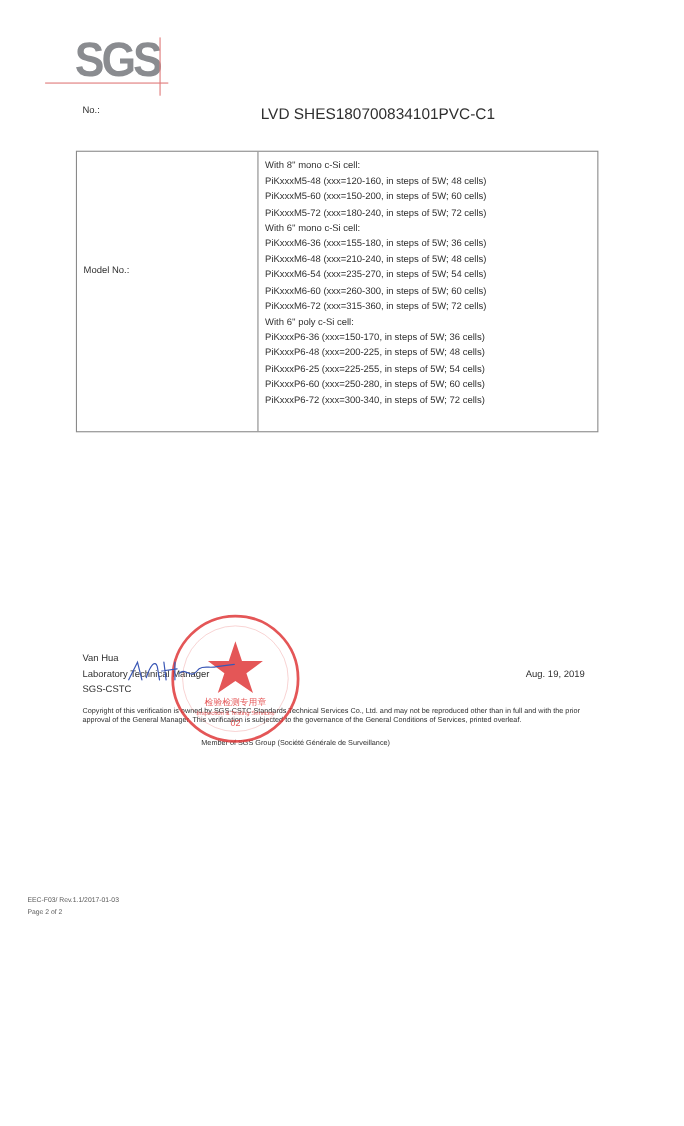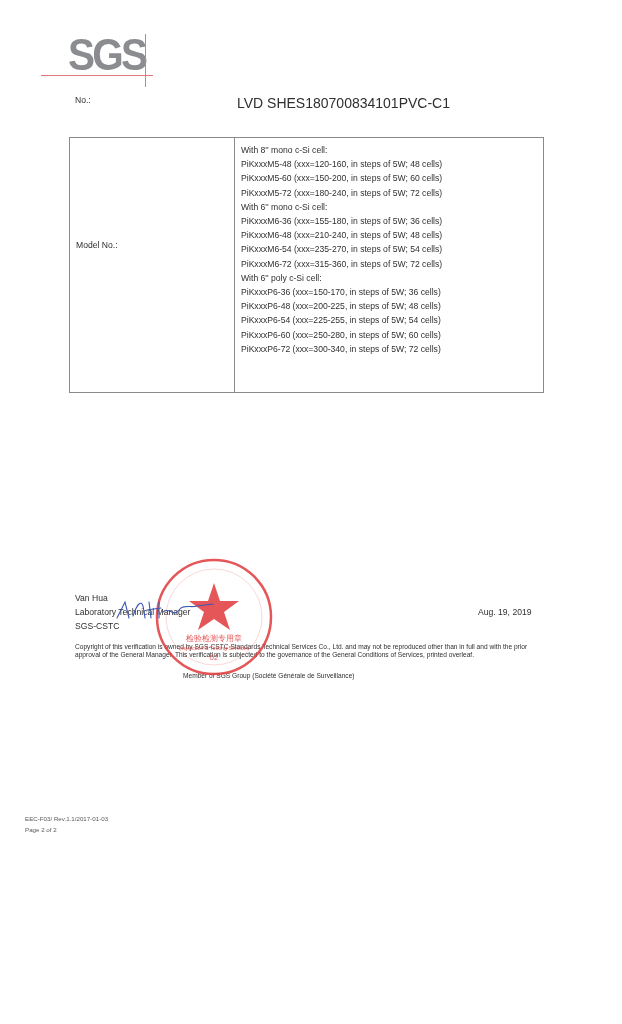--- a/index.html
+++ b/index.html
@@ -59,25 +59,26 @@
   <div class="model-label">Model No.:</div>
   <div class="model-list">
     <div>With 8'' mono c-Si cell:</div>
     <div>PiKxxxM5-48 (xxx=120-160, in steps of 5W; 48 cells)</div>
     <div>PiKxxxM5-60 (xxx=150-200, in steps of 5W; 60 cells)</div>
     <div>PiKxxxM5-72 (xxx=180-240, in steps of 5W; 72 cells)</div>
     <div>With 6'' mono c-Si cell:</div>
     <div>PiKxxxM6-36 (xxx=155-180, in steps of 5W; 36 cells)</div>
     <div>PiKxxxM6-48 (xxx=210-240, in steps of 5W; 48 cells)</div>
     <div>PiKxxxM6-54 (xxx=235-270, in steps of 5W; 54 cells)</div>
+    <div>PiKxxxM6-60 (xxx=260-300, in steps of 5W; 60 cells)</div>
     <div>PiKxxxM6-72 (xxx=315-360, in steps of 5W; 72 cells)</div>
     <div>With 6'' poly c-Si cell:</div>
     <div>PiKxxxP6-36 (xxx=150-170, in steps of 5W; 36 cells)</div>
     <div>PiKxxxP6-48 (xxx=200-225, in steps of 5W; 48 cells)</div>
-    <div>PiKxxxP6-54 (xxx=225-255, in steps of 5W; 54 cells)</div>
+    <div>PiKxxxP6-25 (xxx=225-255, in steps of 5W; 54 cells)</div>
     <div>PiKxxxP6-60 (xxx=250-280, in steps of 5W; 60 cells)</div>
     <div>PiKxxxP6-72 (xxx=300-340, in steps of 5W; 72 cells)</div>
   </div>
 </div>
 
 <div class="abs sig-name">Van Hua</div>
 <div class="abs sig-title">Laboratory Technical Manager</div>
 <div class="abs sig-org">SGS-CSTC</div>
 <div class="abs sig-date">Aug. 19, 2019</div>
 

